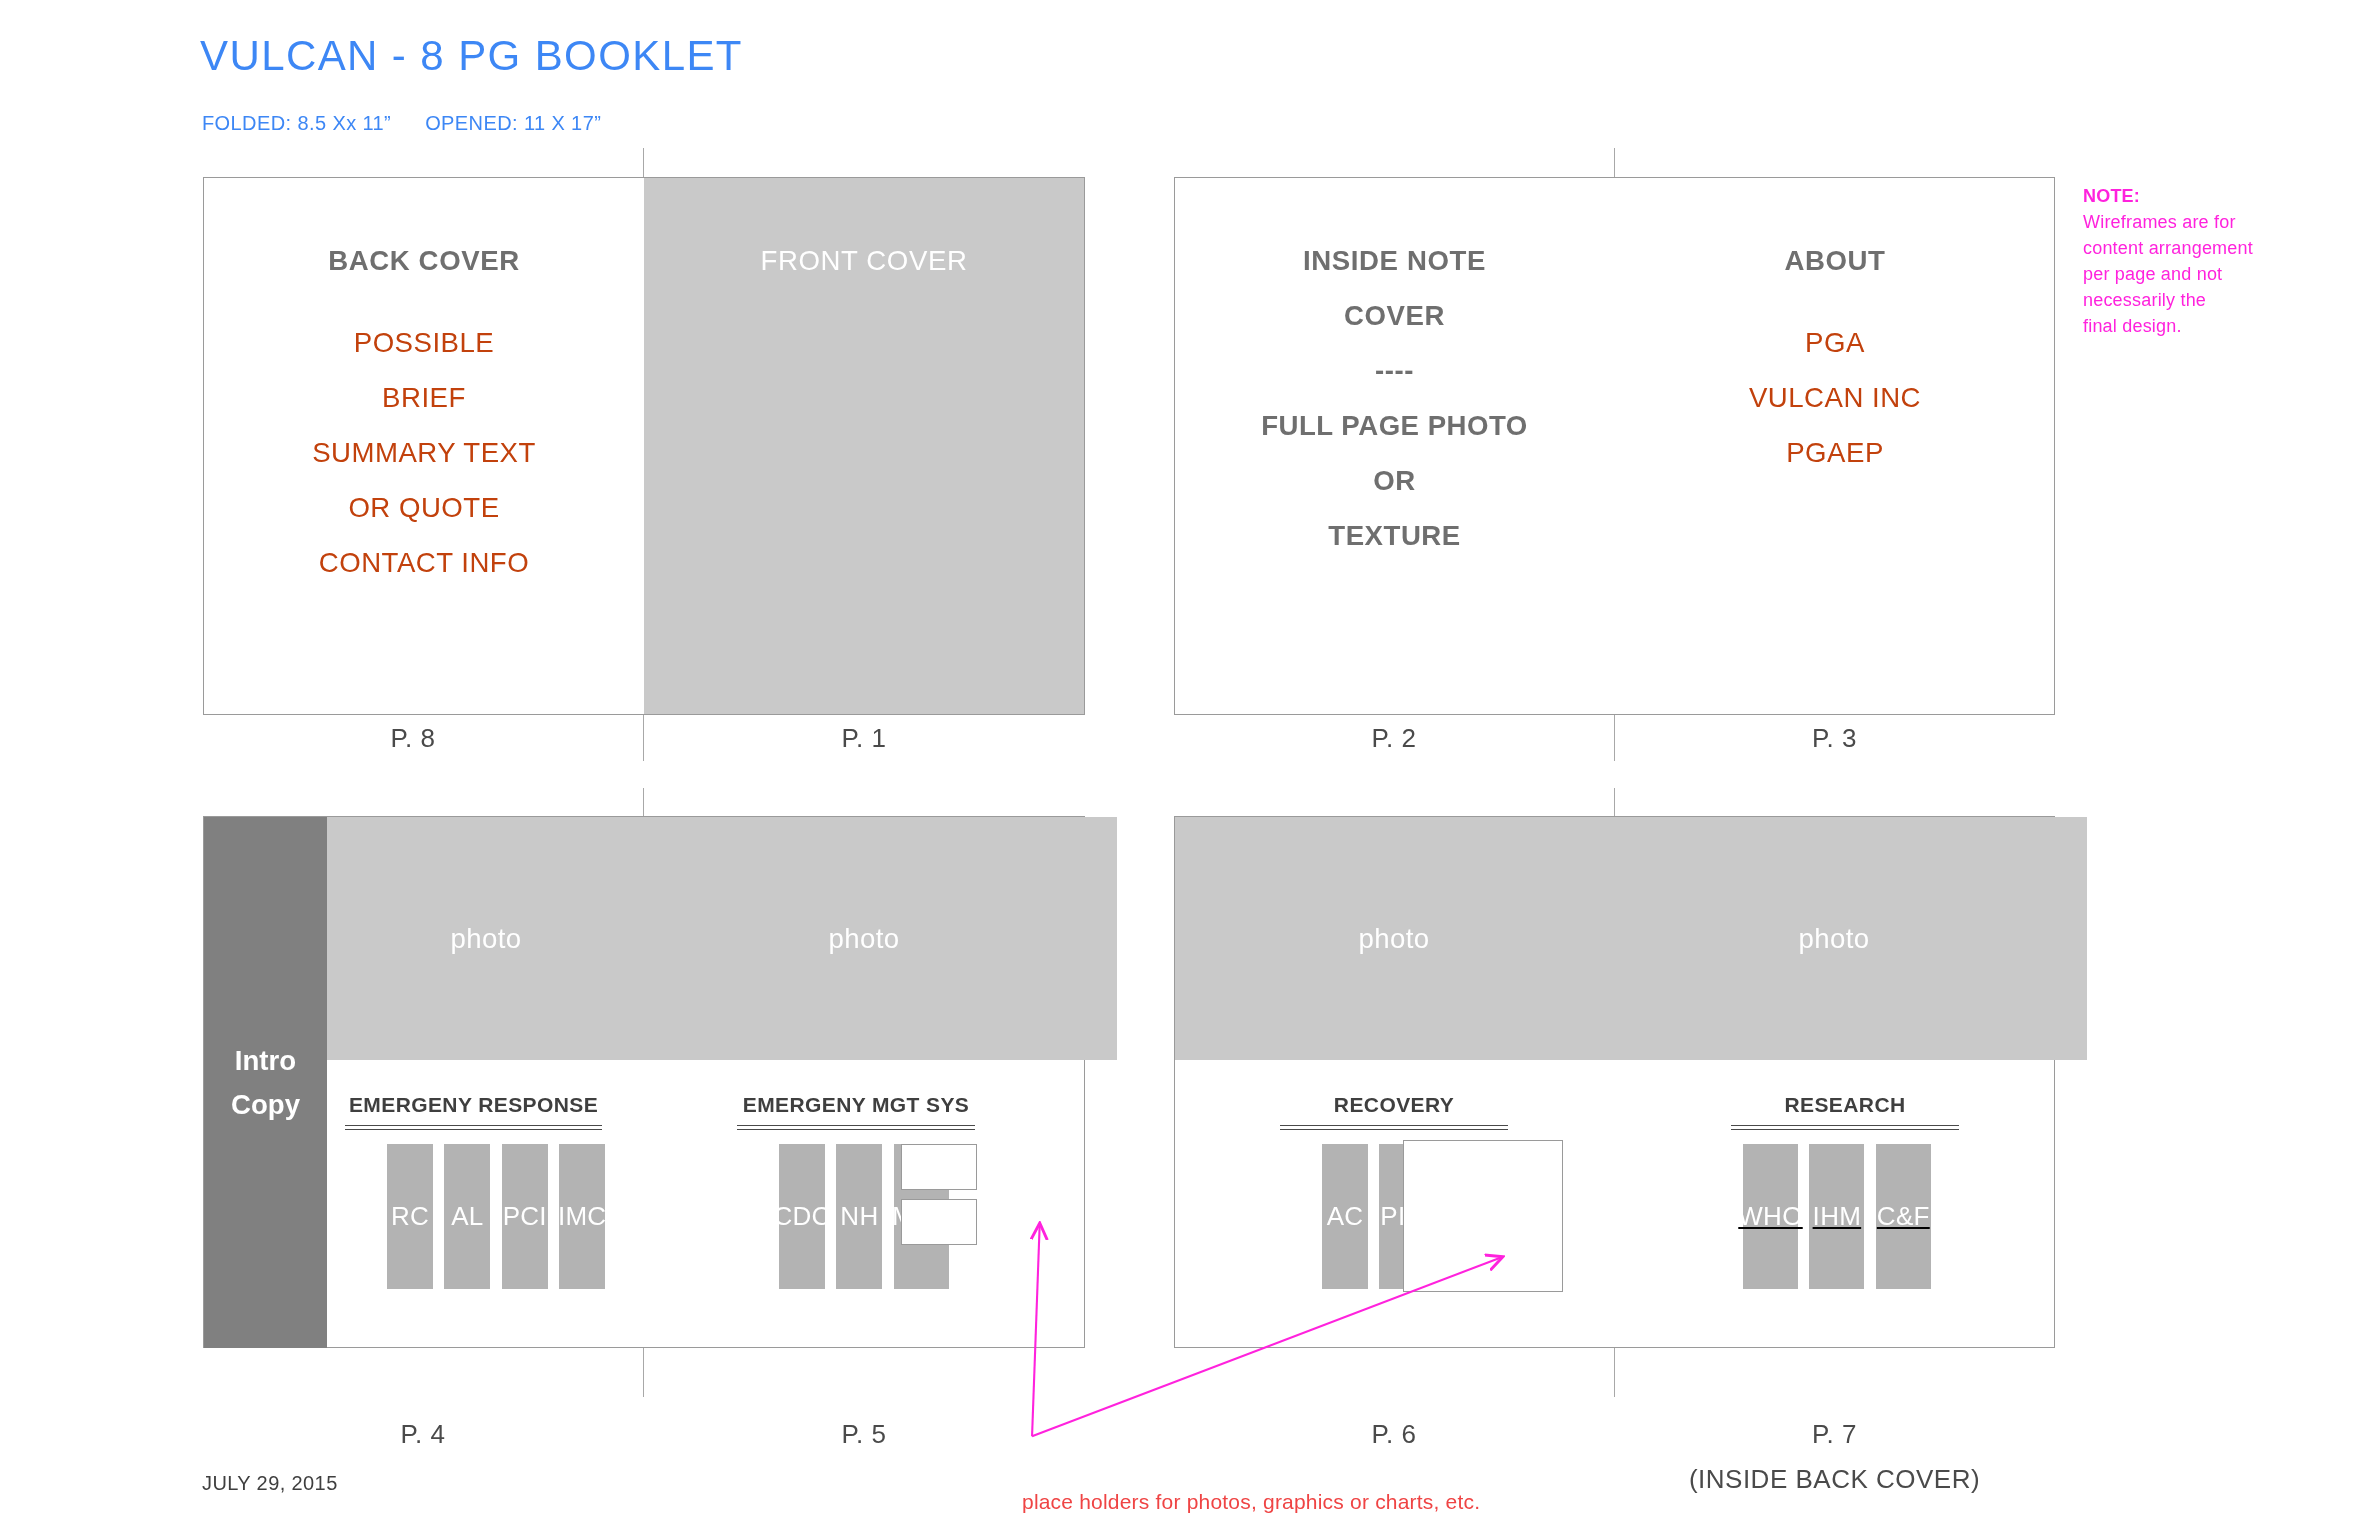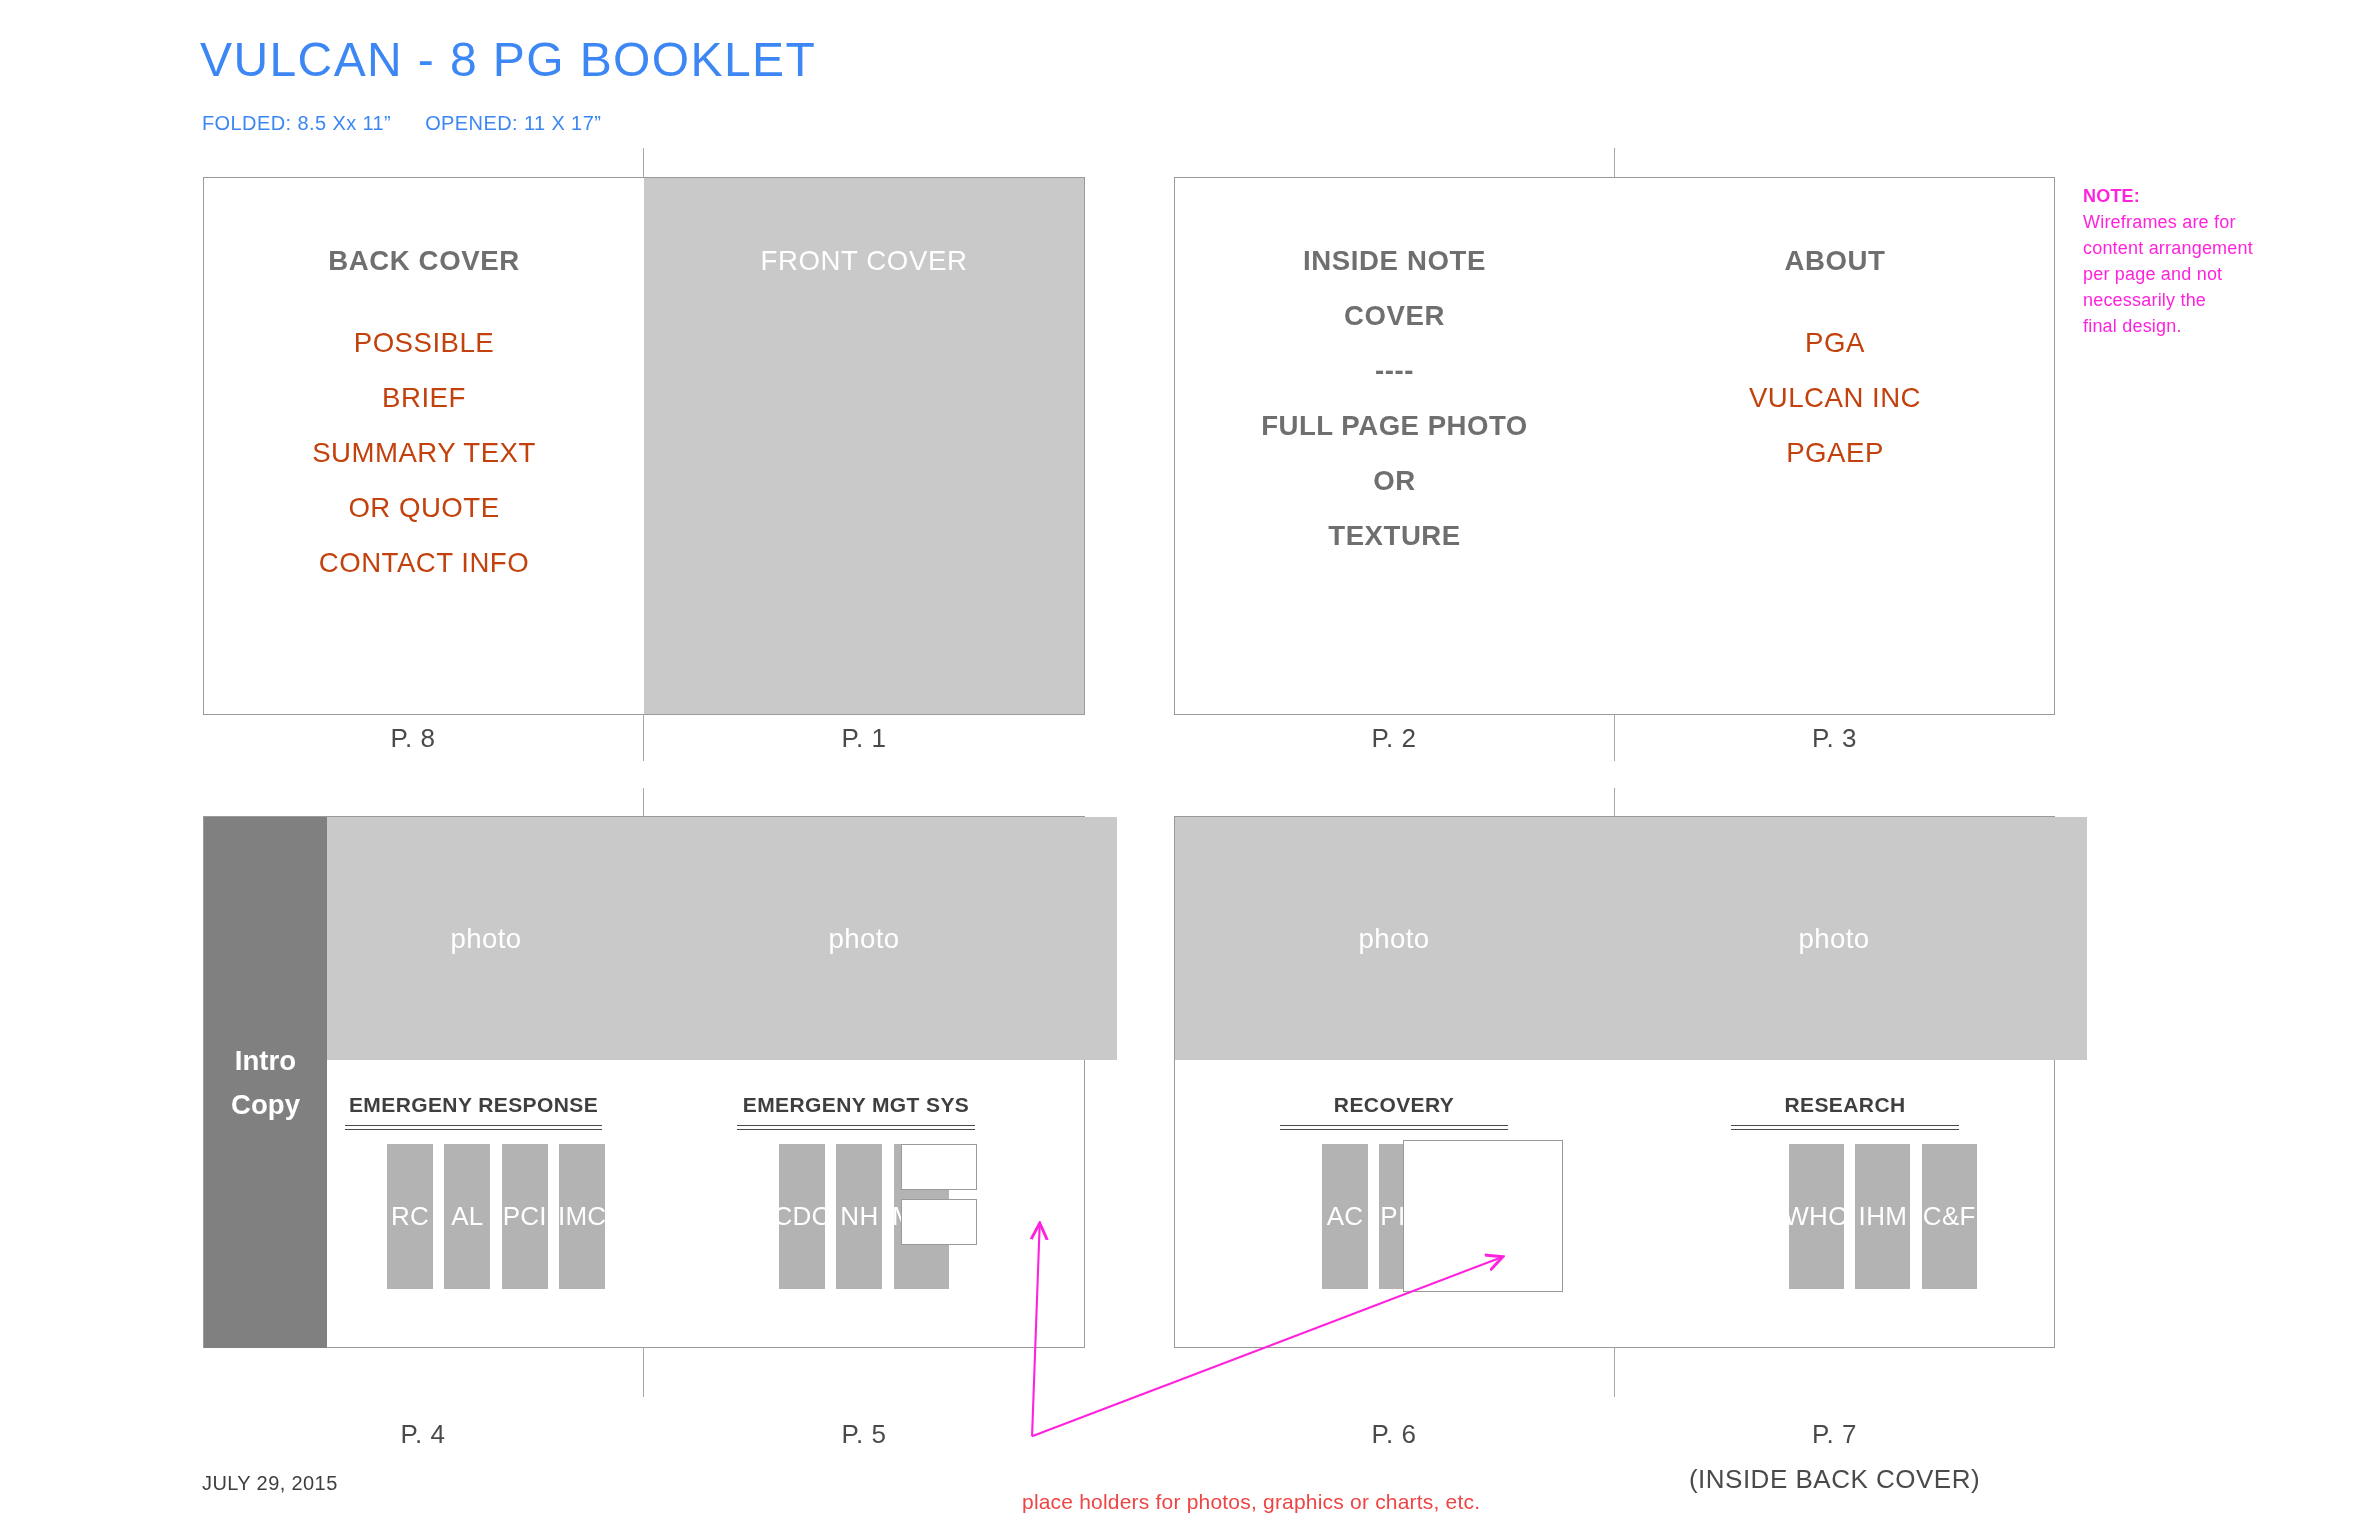--- a/index.html
+++ b/index.html
@@ -13,21 +13,21 @@
     position: relative;
     font-family: "Liberation Sans", sans-serif;
     overflow: hidden;
   }
 
   
   #doc-title {
     position: absolute;
     left: 200px;
     top: 32px;
-    font-size: 48px;
+    font-size: 42px;
     letter-spacing: 1.4px;
     color: #3d87f5;
     font-weight: 400;
     white-space: nowrap;
   }
   #doc-subtitle {
     position: absolute;
     left: 202px;
     top: 112px;
     font-size: 20px;
@@ -354,21 +354,21 @@
   <div class="chip-row" style="left:107px; top:327px;">
     <div class="chip">AC</div>
     <div class="chip">PIH</div>
   </div>
   <div class="placeholder-box" style="left:228px; top:323px; width:160px; height:152px;"></div>
 
   <div class="section" style="left:556px; top:276px; width:228px;">
     <div class="section-title">RESEARCH</div>
     <div class="section-rule"></div>
   </div>
-  <div class="chip-row" style="left:574px; top:327px;">
+  <div class="chip-row" style="left:528px; top:327px;text-decoration:underline;">
     <div class="chip w-wide">WHO</div>
     <div class="chip w-wide">IHM</div>
     <div class="chip w-wide">C&amp;F</div>
   </div>
 </div>
 <div class="page-label" style="left:1174px; top:1419px; width:440px;text-align:center;">P. 6</div>
 <div class="page-label" style="left:1615px; top:1419px; width:439px;">
   <span>P. 7</span>
   <span class="sub">(INSIDE BACK COVER)</span>
 </div>

